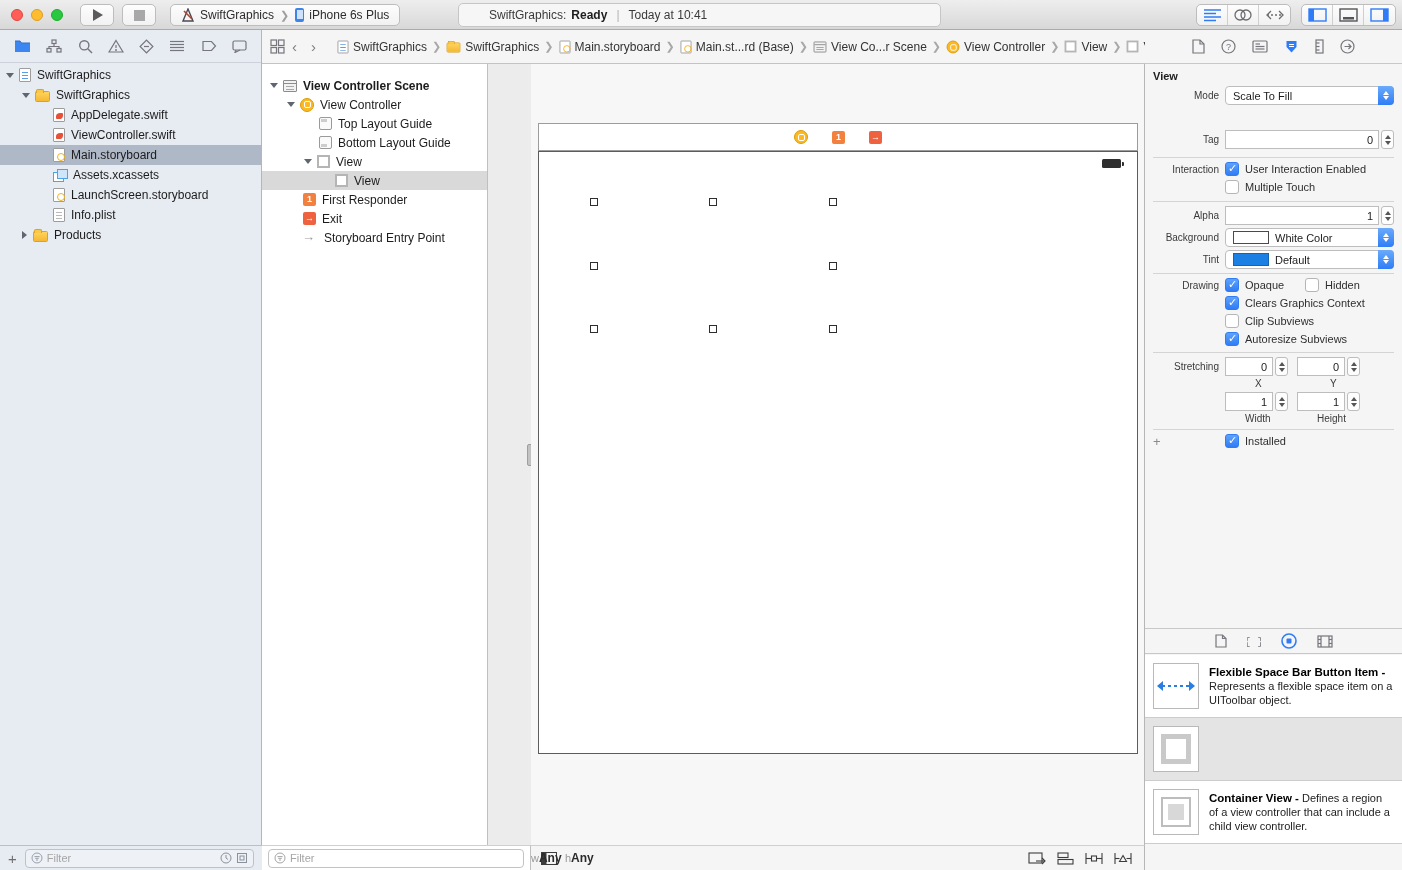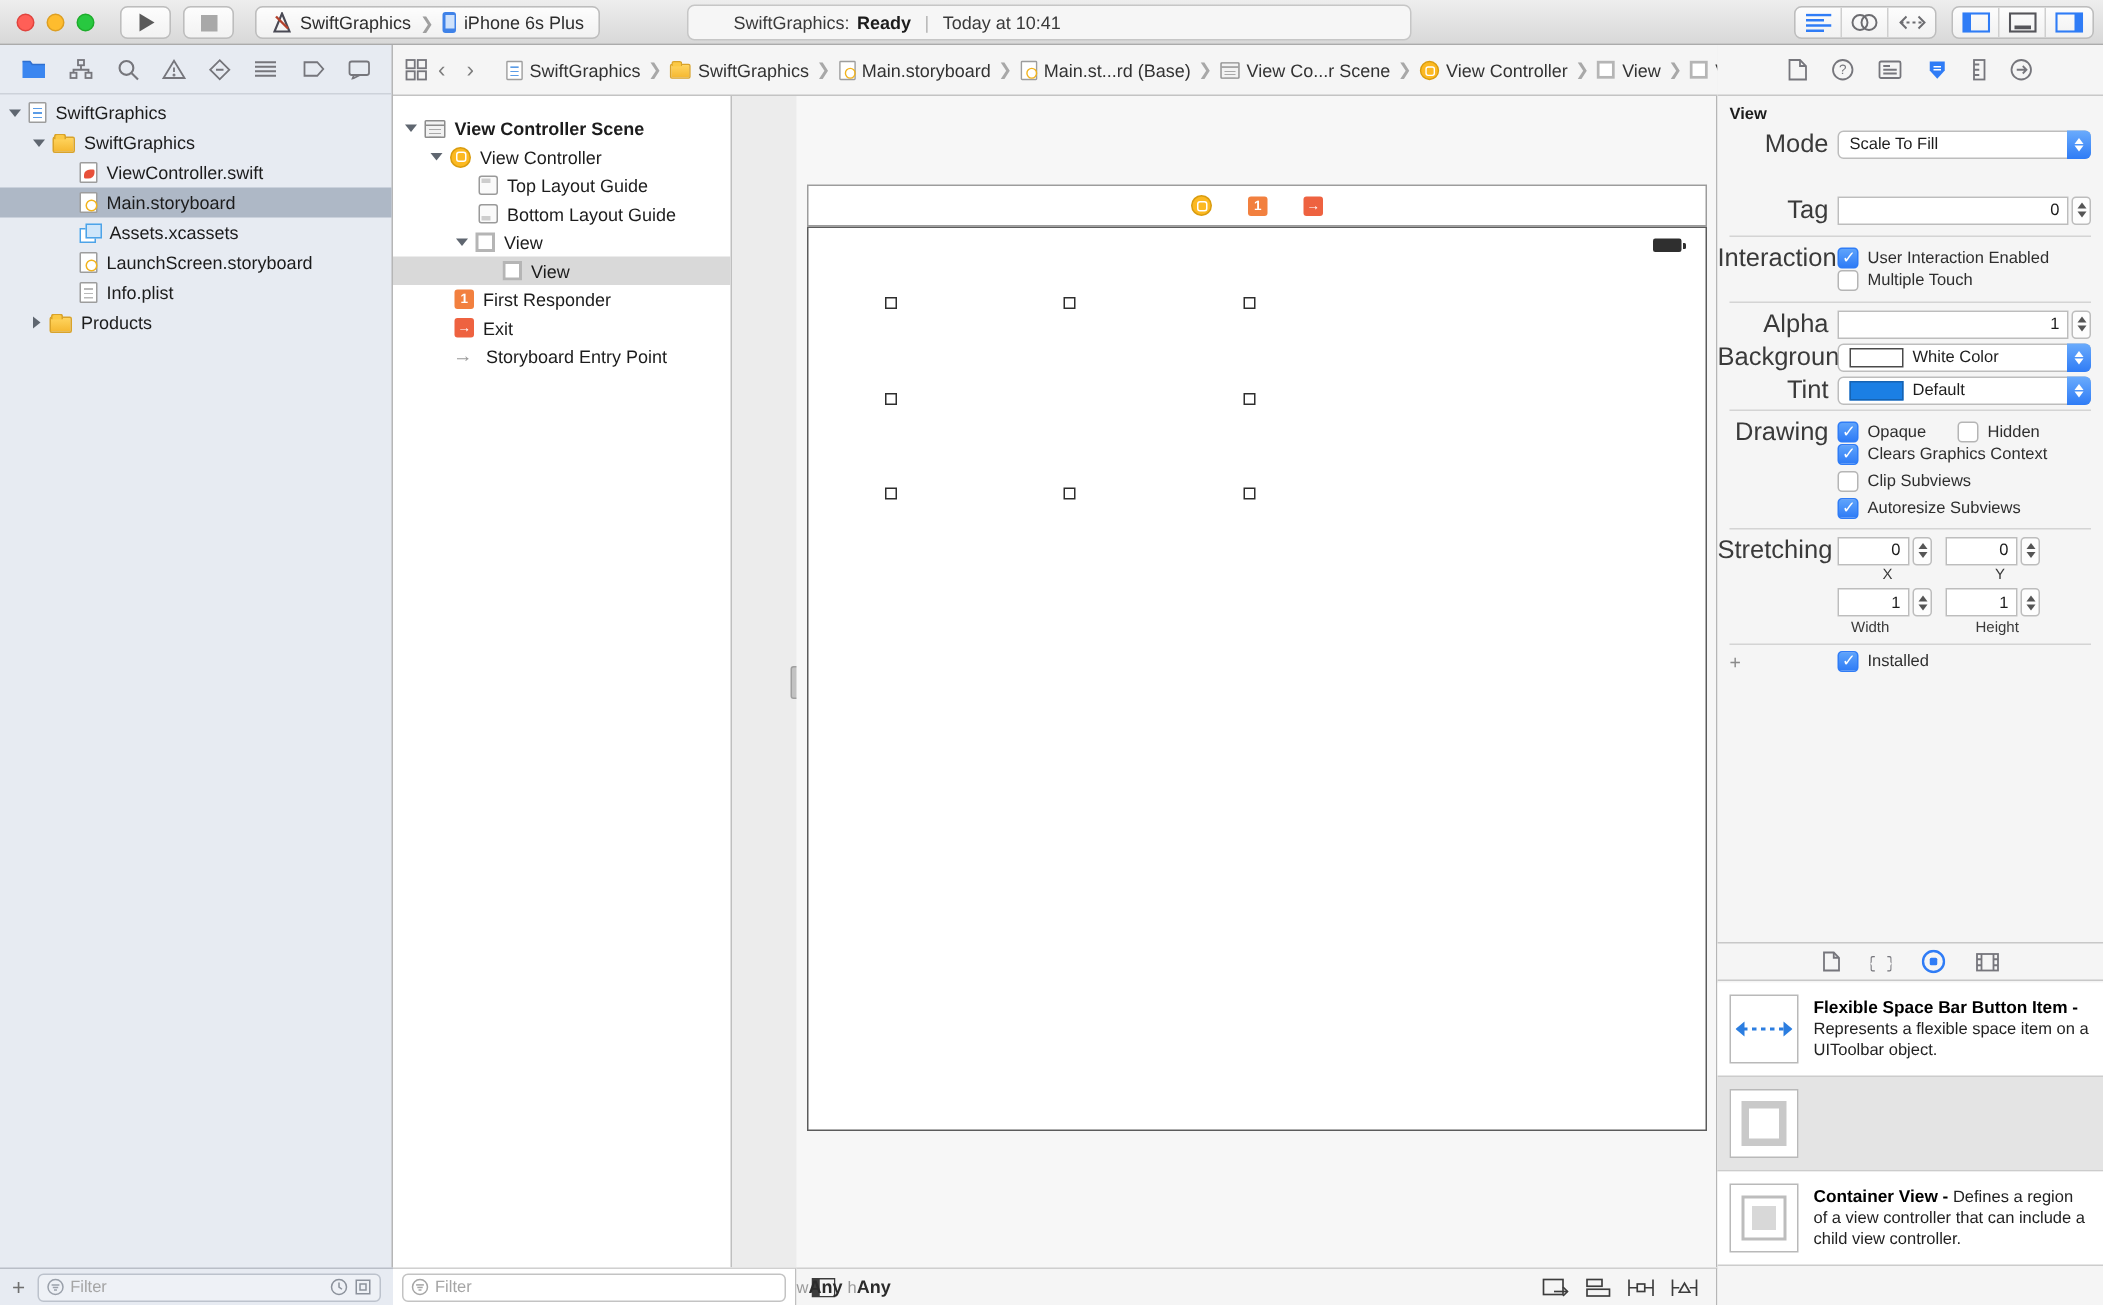--- a/index.html
+++ b/index.html
@@ -104,21 +104,21 @@
   .sizeclass{ position:absolute; left:0; right:0; font-size:12px; color:#2b2b2b;}
   .sizeclass .k{ color:#9a9a9a; font-size:11px;}
   .sizeclass b{ font-weight:bold;}
   #canvas-bottom .right-icons{ position:absolute; right:12px; top:0; height:25px; display:flex; align-items:center; gap:11px;}
 
   
   #utilities { left:1145px; top:30px; width:257px; height:840px; background:#f5f5f5;}
   #insp-tabs{ position:absolute; left:0; top:0; width:100%; height:34px; display:flex; align-items:center; justify-content:center; gap:16px; border-bottom:1px solid #c8c8c8;}
   .insp-title{ position:absolute; left:8px; top:40px; font-size:11px; font-weight:bold; color:#1c1c1c;}
   .irow{ position:absolute; display:flex; align-items:center; width:100%;}
-  .ilabel{ width:80px; text-align:right; font-size:17px; color:#3a3a3a; padding-right:6px; flex:none;}
+  .ilabel{ width:80px; text-align:right; font-size:10px; color:#3a3a3a; padding-right:6px; flex:none;}
   .dd{ flex:1; height:19px; background:#fff; border:1px solid #bdbdbd; border-radius:4px; position:relative; display:flex; align-items:center; padding-left:7px; font-size:11px; margin-right:8px;}
   .dd .cap{ position:absolute; right:-1px; top:-1px; width:16px; height:19px; background:linear-gradient(#6aabfc,#2f7cf6); border-radius:0 4px 4px 0; display:flex; flex-direction:column; align-items:center; justify-content:center; gap:1px;}
   .cap .up{ width:0;height:0;border-left:3px solid transparent;border-right:3px solid transparent;border-bottom:4px solid #fff;}
   .cap .dn{ width:0;height:0;border-left:3px solid transparent;border-right:3px solid transparent;border-top:4px solid #fff;}
   .tf{ height:19px; background:#fff; border:1px solid #bdbdbd; text-align:right; padding:0 5px; font-size:11px; font-family:inherit; color:#1c1c1c; outline:none;}
   .stepper{ width:13px; height:19px; background:#fdfdfd; border:1px solid #bdbdbd; border-radius:3px; margin-left:2px; display:flex; flex-direction:column; align-items:center; justify-content:center; gap:2px; flex:none;}
   .stepper .up{ width:0;height:0;border-left:3px solid transparent;border-right:3px solid transparent;border-bottom:4px solid #555;}
   .stepper .dn{ width:0;height:0;border-left:3px solid transparent;border-right:3px solid transparent;border-top:4px solid #555;}
   .cb{ width:14px; height:14px; border:1px solid #b5b5b5; border-radius:3px; background:#fff; margin-right:6px; flex:none; position:relative;}
   .cb.on{ background:linear-gradient(#5ea3fb,#2f7cf6); border-color:#2f7cf6;}
@@ -291,20 +291,24 @@
         <span class="fi ic-page ic-project"></span>
         <span>SwiftGraphics</span>
       </div>
     <div class="trow" style="padding-left:22px;">
         <span class="tri"></span>
         <span class="fi ic-folder"></span>
         <span>SwiftGraphics</span>
       </div>
     <div class="trow" style="padding-left:53px;">
         <span class="fi ic-page ic-swift"></span>
+        <span>AppDelegate.swift</span>
+      </div>
+    <div class="trow" style="padding-left:53px;">
+        <span class="fi ic-page ic-swift"></span>
         <span>ViewController.swift</span>
       </div>
     <div class="trow sel-grey" style="padding-left:53px;">
         <span class="fi ic-page ic-storyboard"></span>
         <span>Main.storyboard</span>
       </div>
     <div class="trow" style="padding-left:53px;">
         <span class="fi ic-assets"></span>
         <span>Assets.xcassets</span>
       </div>
@@ -692,21 +696,21 @@
         <span class="up"></span>
         <span class="dn"></span>
       </span>
     <span style="width:9px;"></span>
     <input class="tf" style="width: 48px;" value="1">
     <span class="stepper">
         <span class="up"></span>
         <span class="dn"></span>
       </span>
   </div>
-  <span class="minilabel" style="top:383px; left:89px;">Width</span>
+  <span class="minilabel" style="top:383px; left:100px;">Width</span>
   <span class="minilabel" style="top:383px; left:172px;">Height</span>
 
   <div class="isep" style="top:399px;"></div>
 
   <span class="plus-corner" style="top:404px;">+</span>
   <div class="irow" style="top:404px;">
     <span class="ilabel"></span>
     <span class="cb on"></span>
     <span class="cblabel">Installed</span>
   </div>

